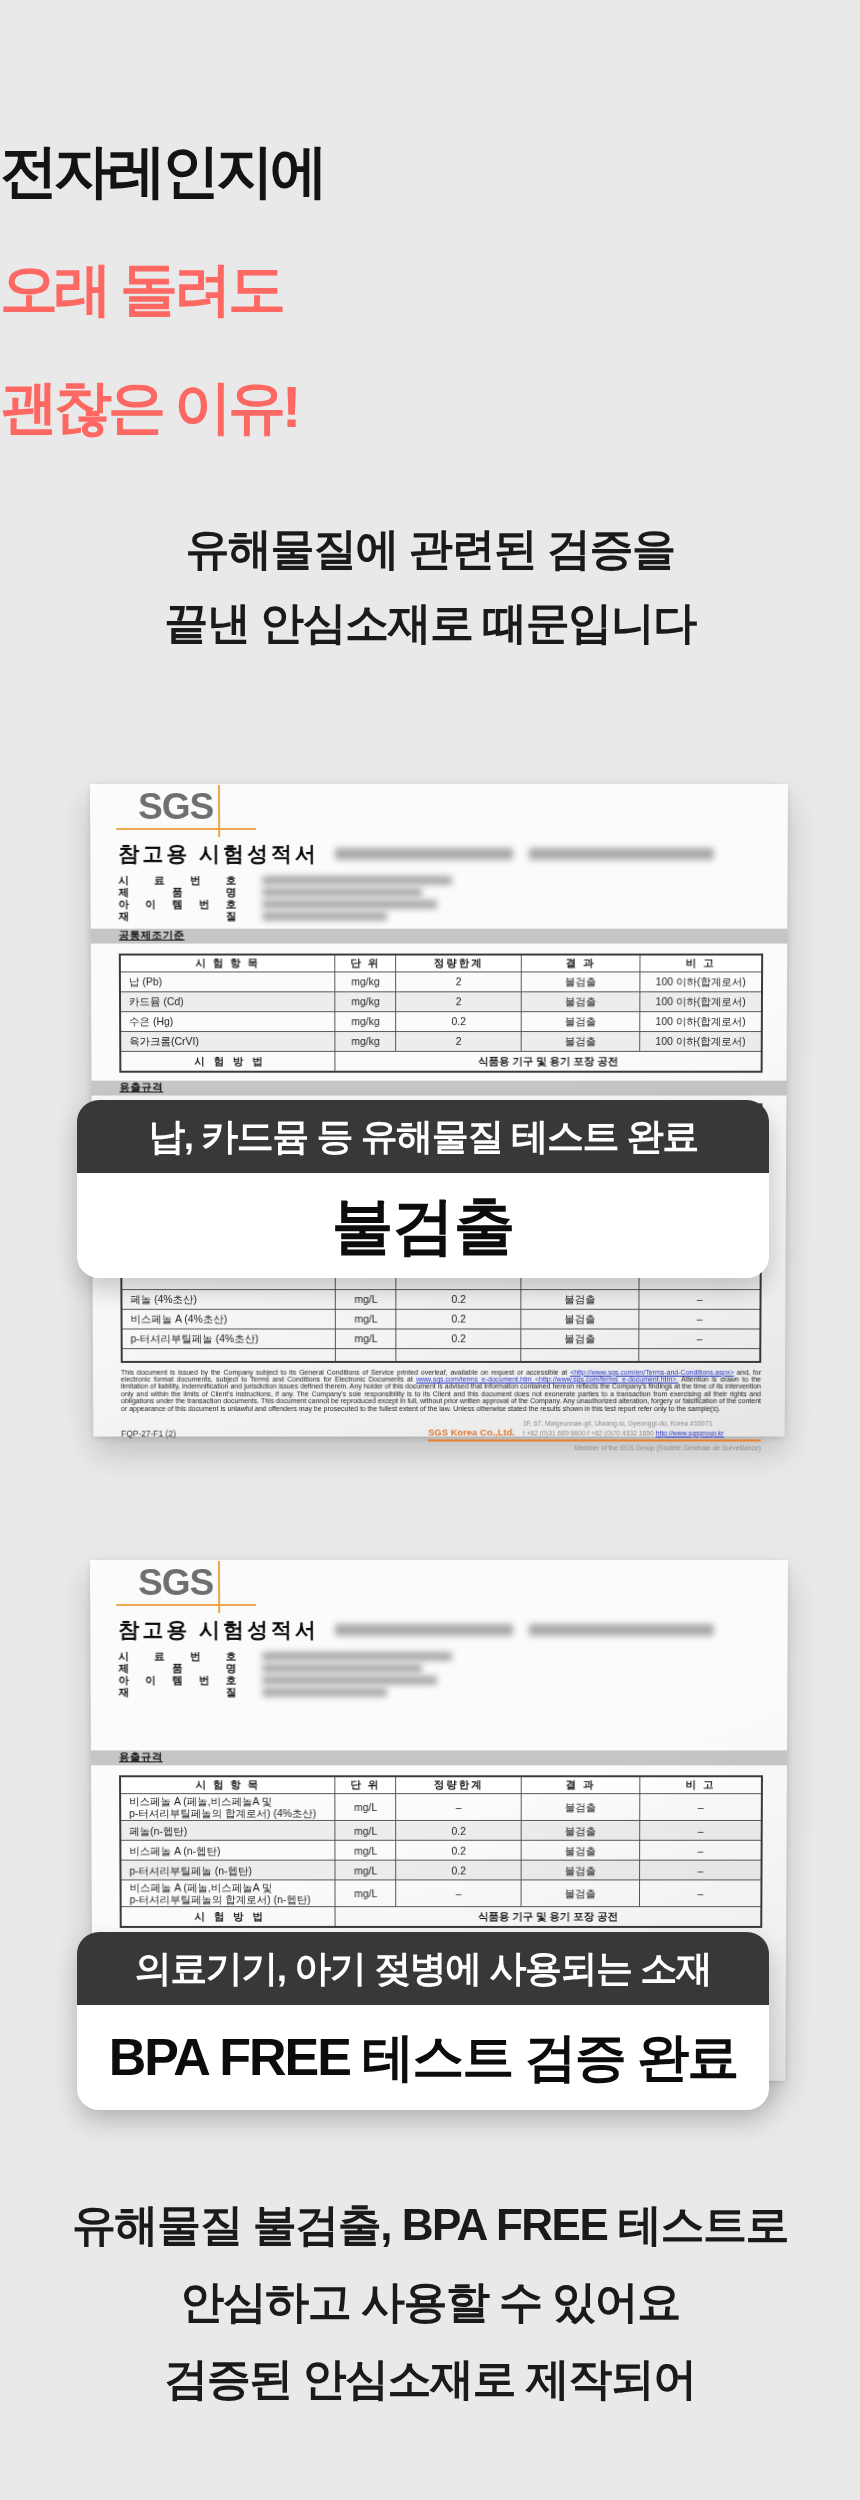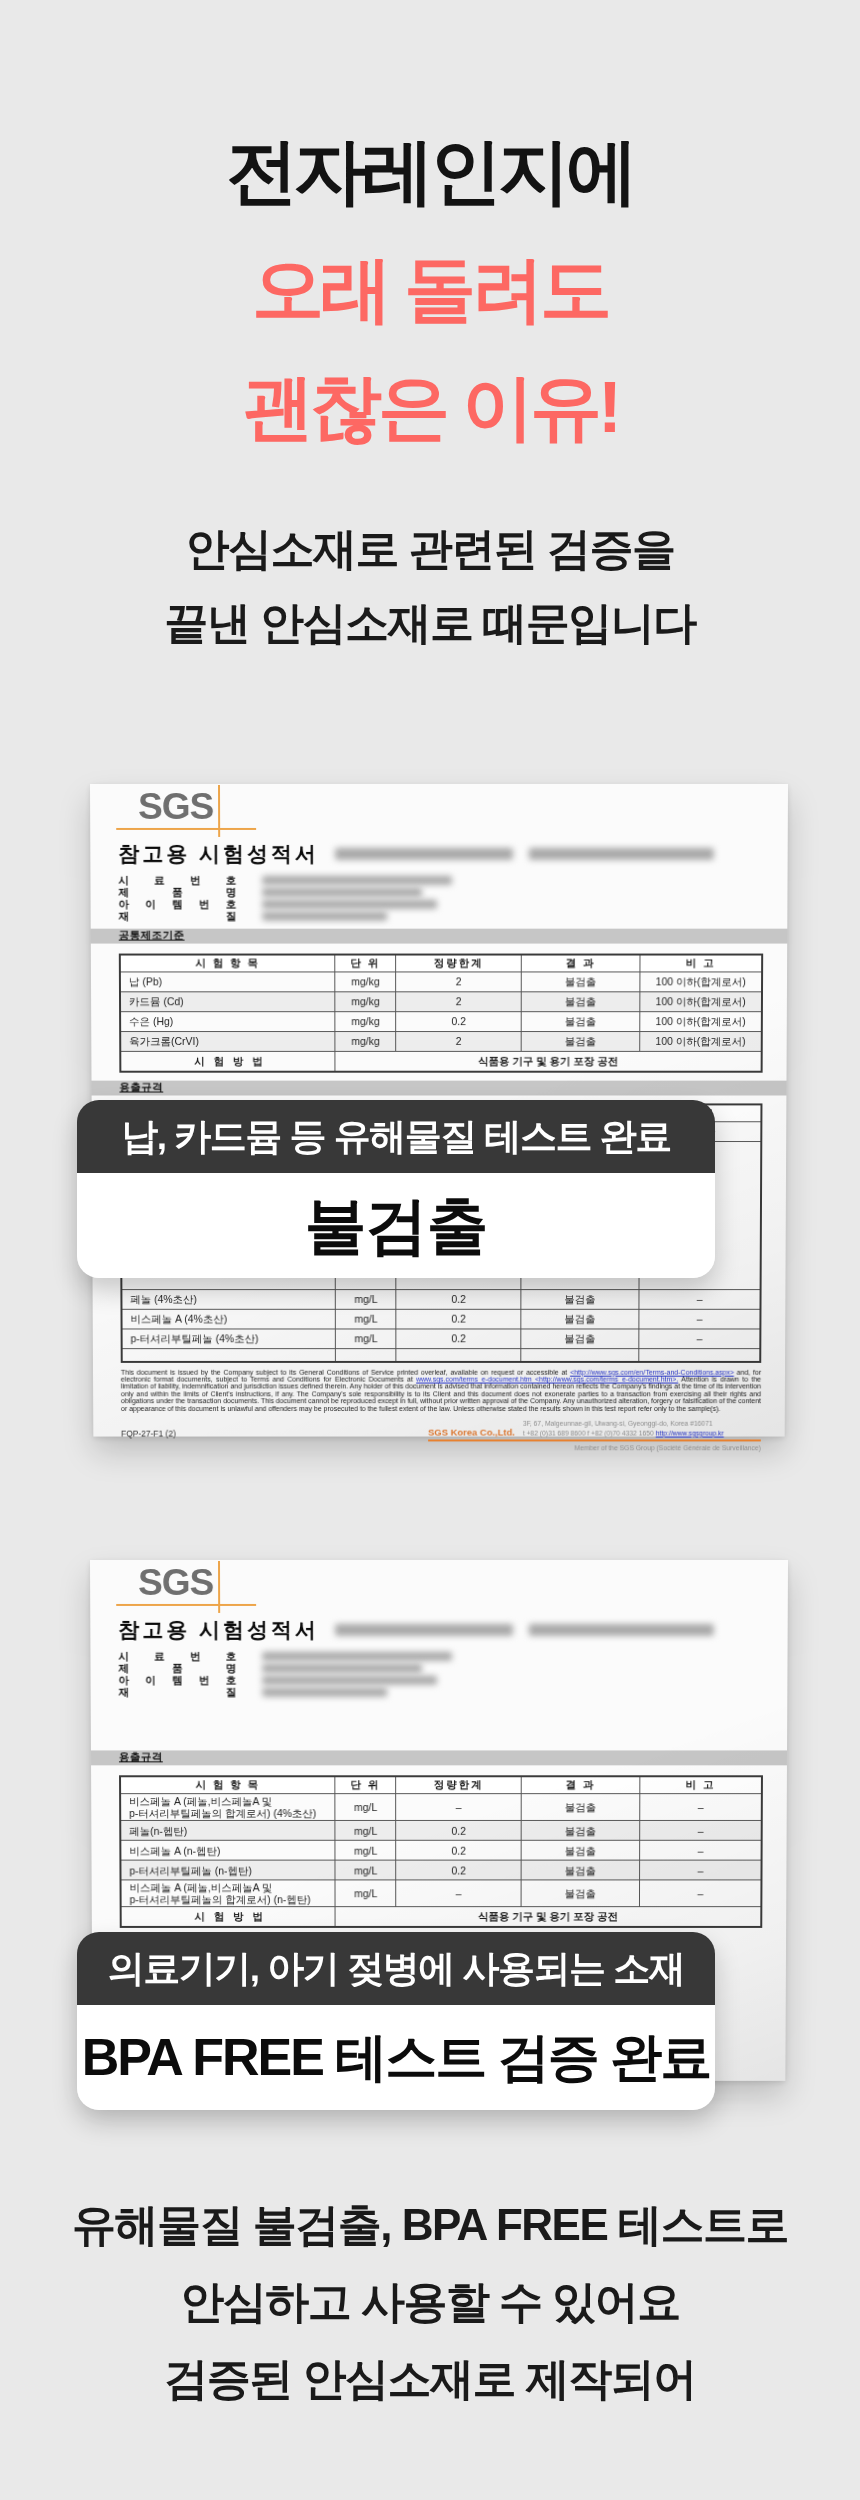--- a/index.html
+++ b/index.html
@@ -3,22 +3,22 @@
 <meta charset="utf-8">
 <style>
   html,body{margin:0;padding:0;background:#dcdcdc;}
   *{box-sizing:border-box;}
   .page{
     position:relative;width:860px;height:2500px;margin:0 auto;
     background:#e9e9e9;overflow:hidden;
     font-family:"Liberation Sans","DejaVu Sans",sans-serif;color:#141414;
   }
   
-  .hero{position:absolute;top:112px;left:0;width:100%;text-align:center;
-    font-weight:800;font-size:72px;line-height:118px;letter-spacing:-4px;color:#131313;}
+  .hero{position:absolute;top:112px;left:0;width:100%;text-align:left;
+    font-weight:800;font-size:58px;line-height:118px;letter-spacing:-4px;color:#131313;}
   .hero .red{color:#fd6863;}
   .subhead{position:absolute;top:512px;left:0;width:100%;text-align:center;
     font-weight:600;font-size:44px;line-height:74px;letter-spacing:-1.5px;color:#1a1a1a;}
   
   .cert{
     position:absolute;left:90px;width:698px;background:#fbfbfb;
     padding:0 24px 0 28px;
     box-shadow:0 16px 30px rgba(0,0,0,.18), 0 2px 6px rgba(0,0,0,.12);
     transform:perspective(1300px) rotateX(-1.1deg);transform-origin:50% 0;
   }
@@ -56,21 +56,21 @@
   .dlink{color:#2433cf;text-decoration:underline;}
   .cfoot{display:flex;justify-content:space-between;margin-top:7px;}
   .form-code{font-size:8.5px;color:#333;margin-top:10px;}
   .cfoot-right{width:336px;}
   .company-row{display:flex;align-items:flex-end;gap:8px;}
   .company{font-size:9.5px;font-weight:700;color:#e87f35;white-space:nowrap;}
   .addr{font-size:6.8px;color:#979797;line-height:1.35;}
   .orange-rule{height:2px;background:#e8812f;margin-top:2px;}
   .member{font-size:6.8px;color:#8d8d8d;text-align:right;margin-top:3px;}
   
-  .badge{position:absolute;left:77px;width:638px;height:178px;border-radius:22px;overflow:hidden;
+  .badge{position:absolute;left:77px;width:692px;height:178px;border-radius:22px;overflow:hidden;
     box-shadow:0 12px 26px rgba(0,0,0,.20);}
   #badge1{top:1100px;} #badge2{top:1932px;text-align:center;}
   .badge .pill{height:73px;background:#383838;color:#fff;display:flex;align-items:center;justify-content:center;
     font-size:37px;font-weight:700;letter-spacing:-1.5px;}
   .badge .big{height:105px;background:#fff;color:#0c0c0c;display:flex;align-items:center;justify-content:center;
     font-weight:800;}
   #badge1 .big{font-size:62px;letter-spacing:-1px;}
   #badge2 .big{font-size:52px;letter-spacing:-2px;}
   
   .closing{position:absolute;top:2186px;left:0;width:100%;text-align:center;
@@ -81,21 +81,21 @@
 
 <div class="page">
 
   <div class="hero">
     <div>전자레인지에</div>
     <div class="red">오래 돌려도</div>
     <div class="red">괜찮은 이유!</div>
   </div>
 
   <div class="subhead">
-    <div>안심소재로 관련된 검증을</div>
+    <div>유해물질에 관련된 검증을</div>
     <div>끝낸 안심소재로 때문입니다</div>
   </div>
 
   <div class="cert" id="cert1">
     <div class="sgs-wrap">
       <span class="sgs-text">SGS</span>
     </div>
     <div class="title-row">
       <span class="cert-title">참고용 시험성적서</span>
       <span class="rd" style="width:178px"></span>

